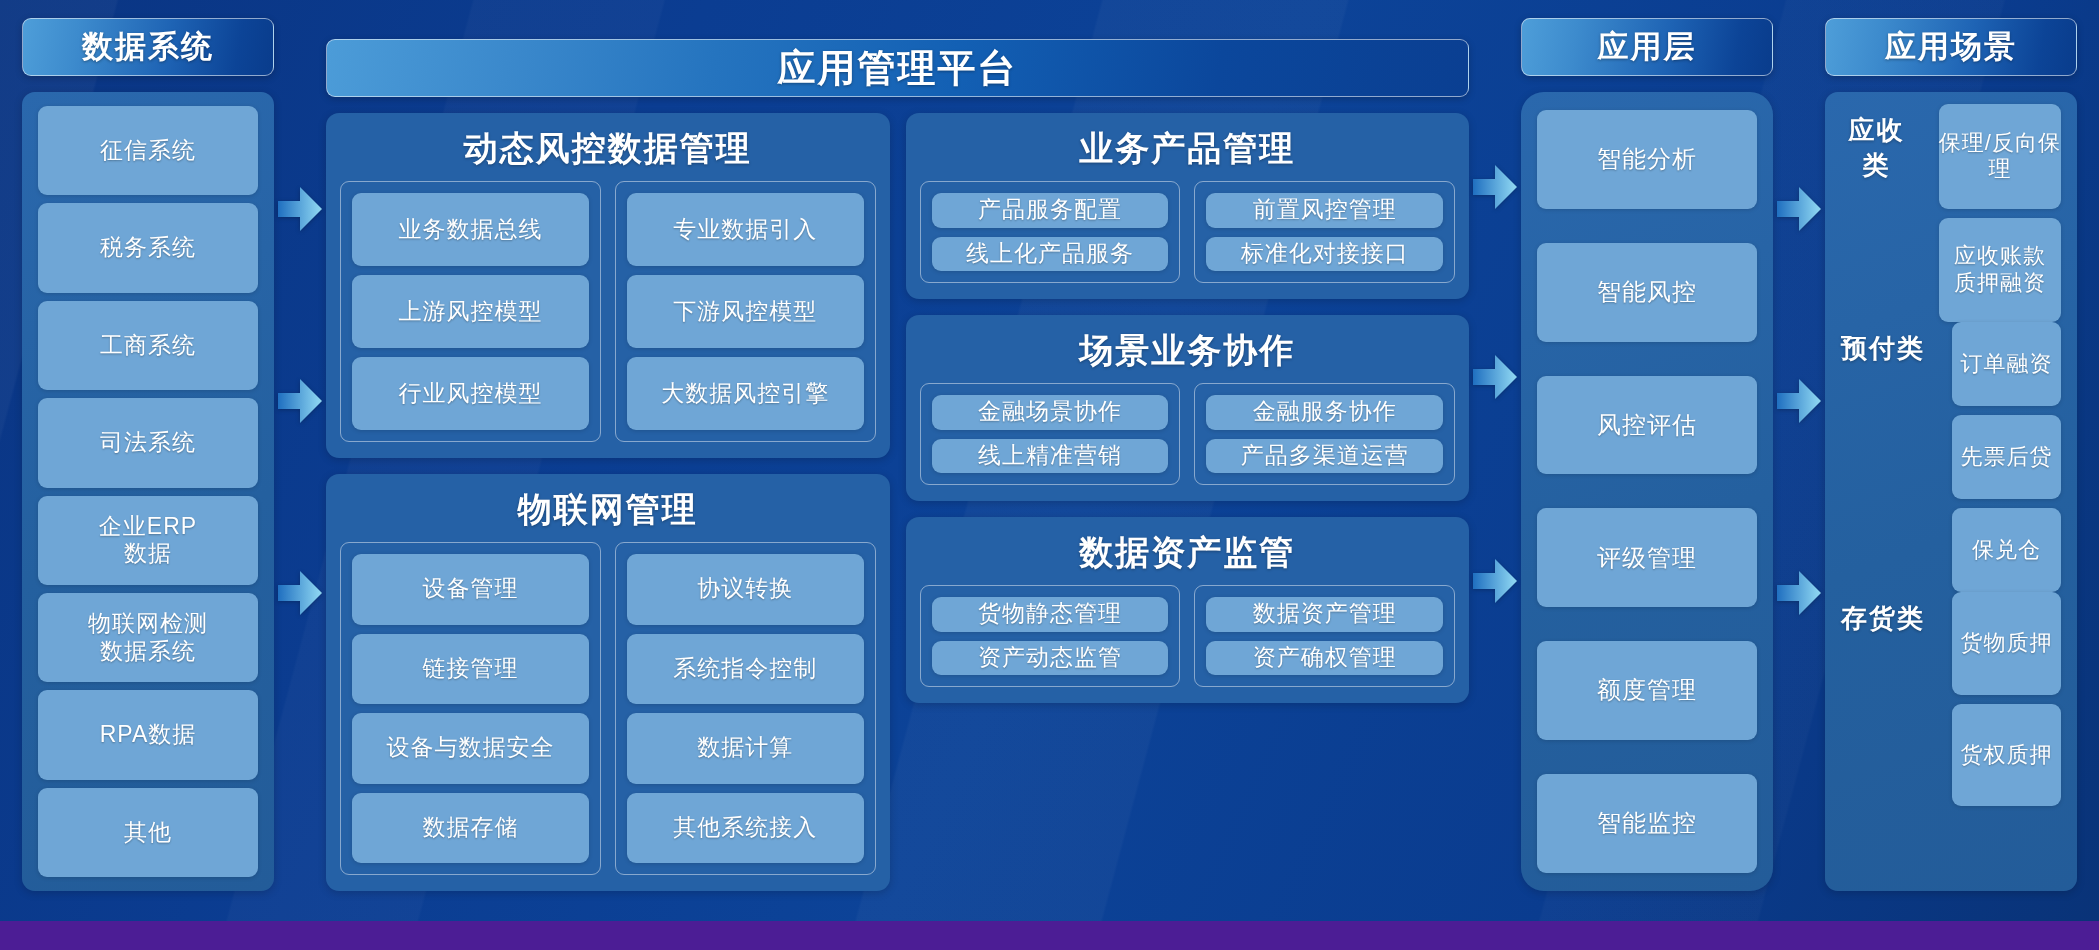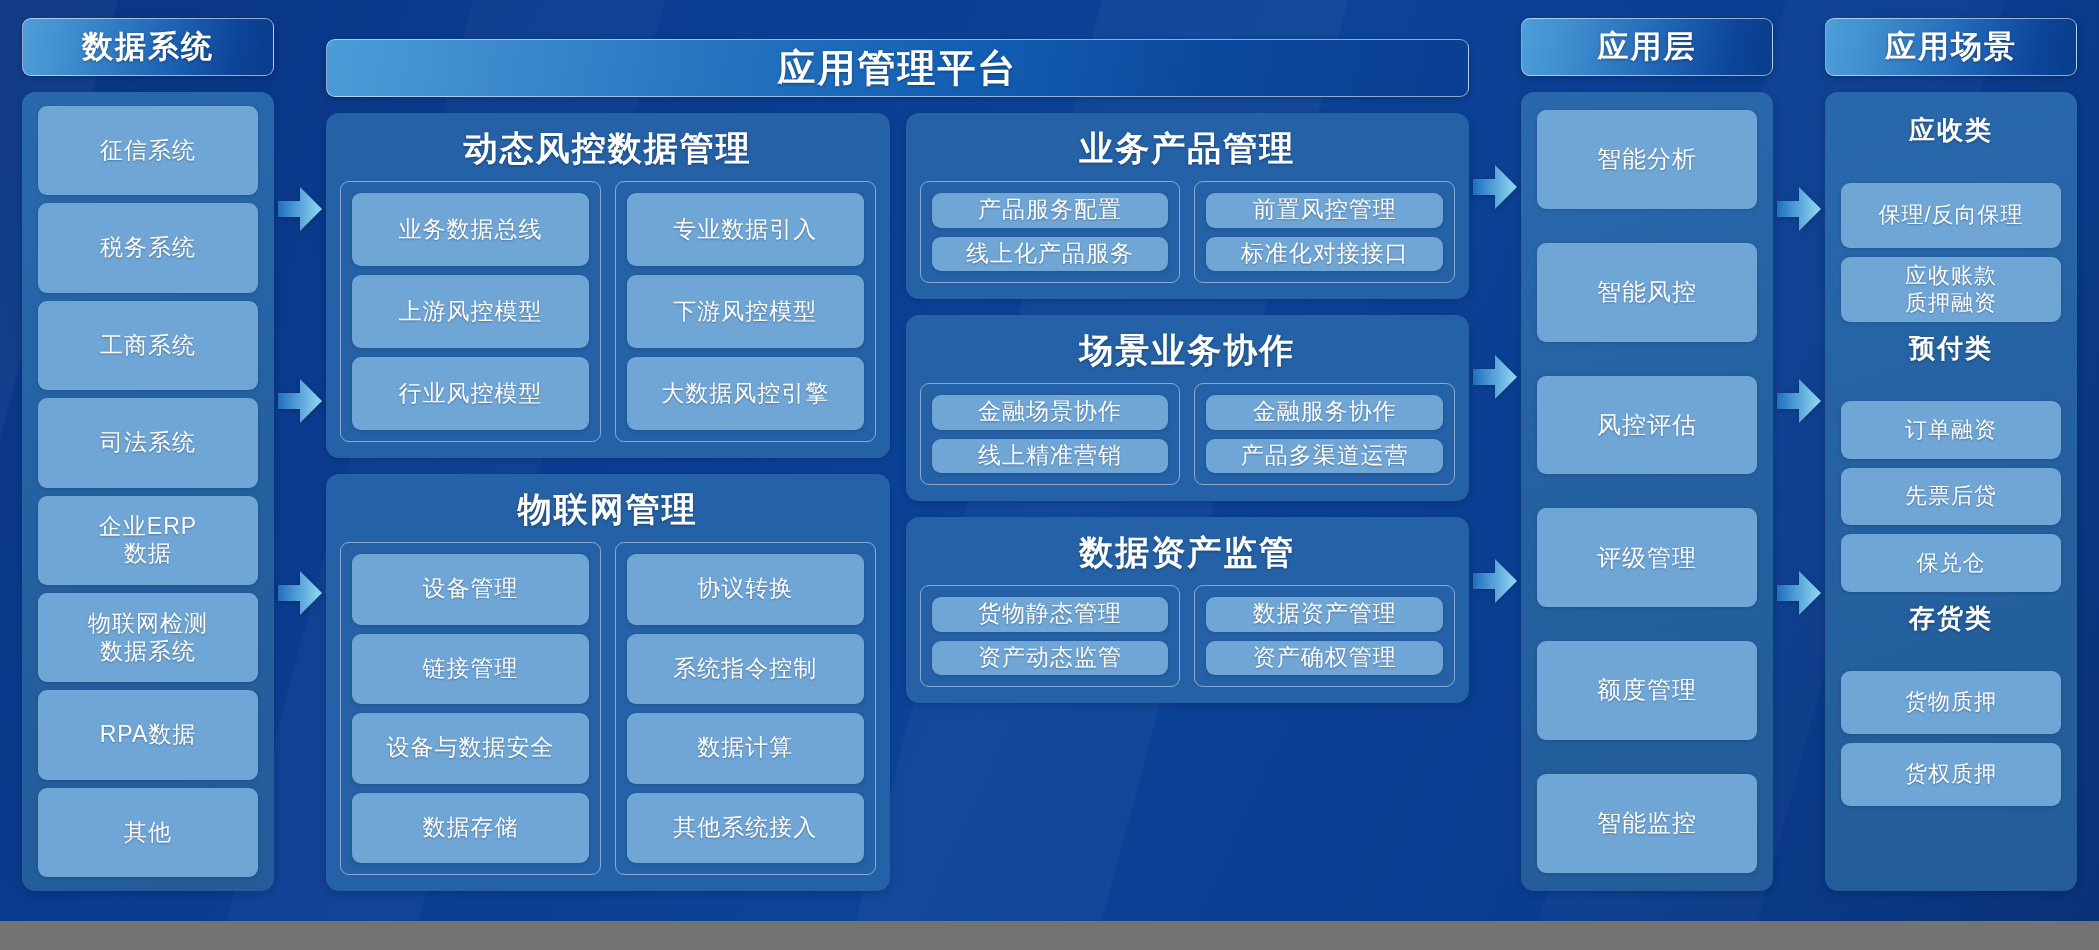--- a/index.html
+++ b/index.html
@@ -5,21 +5,21 @@
   * { box-sizing: border-box; margin: 0; padding: 0; }
   html, body {
     width: 2099px; height: 950px;
     font-family: "Liberation Sans", sans-serif;
     background: #ffffff;
     overflow: hidden;
   }
   #stage {
     position: relative;
     width: 2099px; height: 950px;
-    background: #737373;
+    background: #4c1d95;
   }
   .bg {
     position: absolute; left: 0; top: 0;
     width: 2099px; height: 921px;
     background: linear-gradient(115deg, #0a3583 0%, #0b3d92 28%, #0c4398 52%, #0a3c8f 78%, #093378 100%);
     overflow: hidden;
   }
   
   .bg::before {
     content: "";
@@ -134,31 +134,31 @@
     padding: 11px;
     display: flex; flex-direction: column; gap: 9px;
     min-height: 0;
   }
   .subbox .leaf { flex: 1 1 0; min-height: 0; font-size: 23px; }
 
   
   .applayer-panel {
     flex: 1 1 auto;
     padding: 18px 16px;
-    display: flex; flex-direction: column; gap: 34px;
+    display: flex; flex-direction: column; gap: 34px; border-radius: 23px;
   }
   .applayer-panel .leaf { flex: 1 1 0; min-height: 0; font-size: 24px; }
 
   
   .scene-panel {
     flex: 1 1 auto;
     padding: 12px 16px 14px 16px;
     display: flex; flex-direction: column;
   }
-  .scene-grp { display: flex; flex-direction: column; gap: 27px; }
+  .scene-grp { display: flex; flex-direction: row; gap: 27px; }
   .scene-grp-title {
     color: #ffffff; font-size: 26px; font-weight: bold;
     text-align: center; letter-spacing: 2px;
     padding: 9px 0 8px 0;
     text-shadow: 0 1px 3px rgba(0,0,0,0.32);
   }
   .scene-items { display: flex; flex-direction: column; gap: 9px; flex: 1 1 auto; }
   .scene-items .leaf { flex: 1 1 0; min-height: 0; font-size: 22px; }
   .scene-grp.s1 { flex: 0 0 218px; }
   .scene-grp.s2 { flex: 0 0 270px; }

